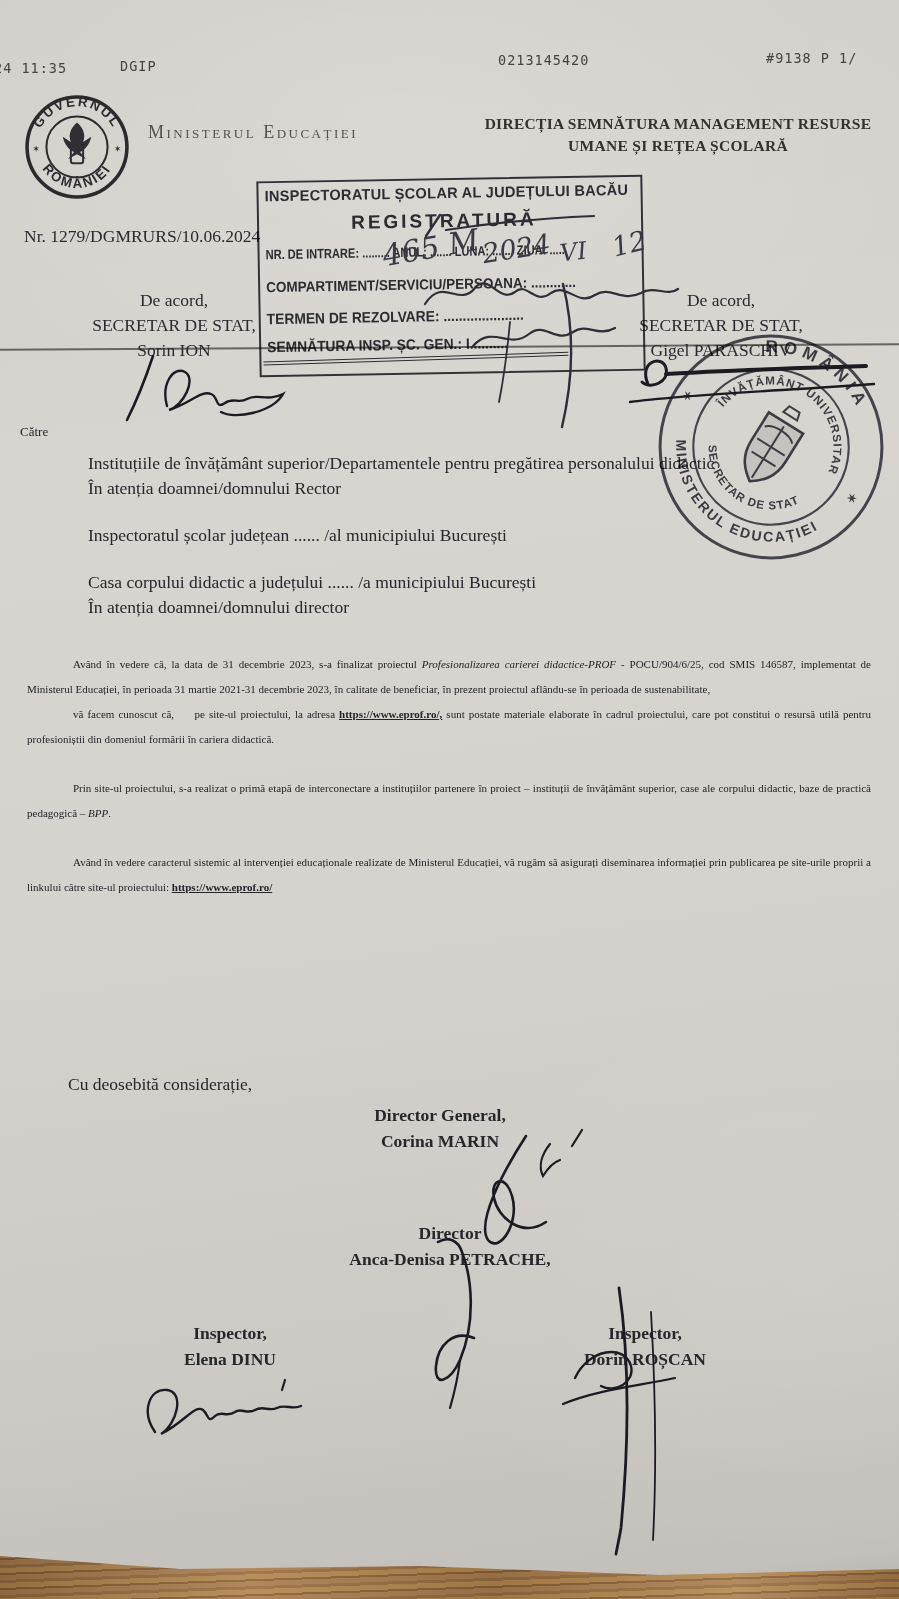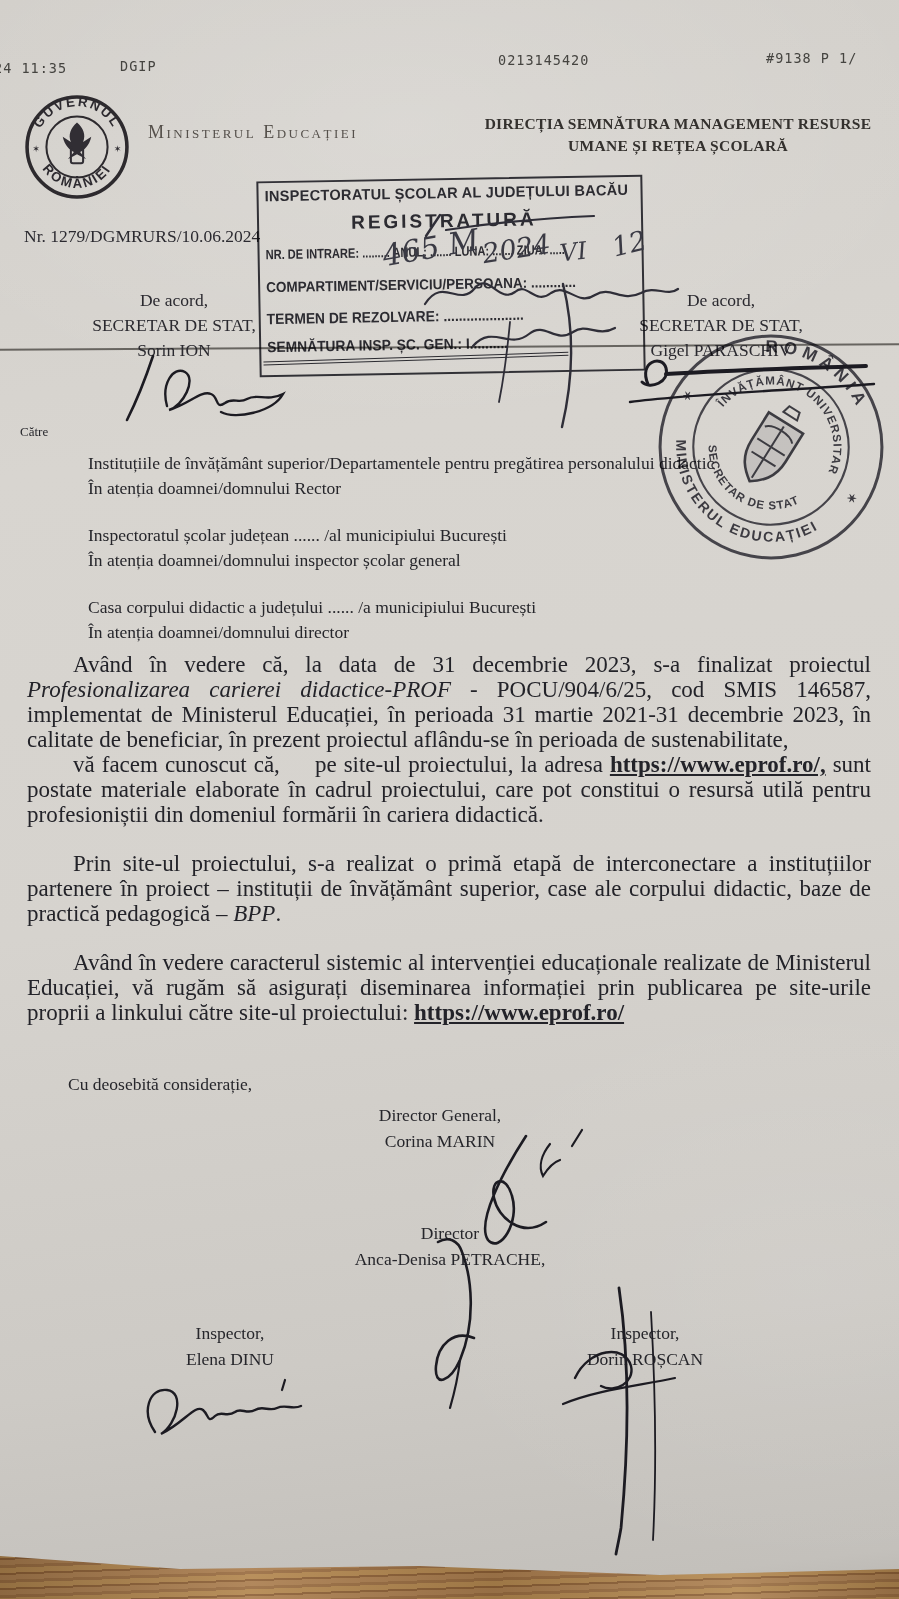--- a/index.html
+++ b/index.html
@@ -42,26 +42,26 @@
   .rstamp .row{position:absolute;left:6px;white-space:nowrap;transform-origin:left center;}
   .hand{
     position:absolute;font-family:"DejaVu Serif",serif;font-style:italic;color:#3a3a44;z-index:4;white-space:nowrap;
   }
   .dbl-line{position:absolute;left:2px;top:176px;width:305px;border-top:4px double #33333b;transform:rotate(-.8deg);}
   .approval{position:absolute;z-index:2;text-align:center;font-size:17.5px;line-height:25px;color:#2a292f;}
   .caps{white-space:nowrap;}
   .salutation{position:absolute;left:20px;top:424px;font-size:13px;z-index:2;}
   .recipients{position:absolute;left:88px;top:451px;width:790px;font-size:17.5px;line-height:25px;z-index:2;}
   .recipients .grp{margin-bottom:22px;}
-  .bodytext{position:absolute;left:27px;top:652px;width:844px;font-size:23px;line-height:25px;text-align:justify;color:#232329;z-index:2;}
+  .bodytext{position:absolute;left:27px;top:652px;width:844px;font-size:11px;line-height:25px;text-align:justify;color:#232329;z-index:2;}
   .bodytext p{margin:0;text-indent:46px;}
   .bodytext p.gap{margin-bottom:24px;}
   .lnk{font-weight:bold;text-decoration:underline;}
   .closing{position:absolute;left:68px;top:1074px;font-size:17.5px;z-index:2;}
-  .sigblock{position:absolute;text-align:center;font-size:17.5px;line-height:26px;z-index:2;}
+  .sigblock{position:absolute;text-align:center;font-size:17.5px;line-height:26px;z-index:2;font-weight:bold;}
   .sig-svg{position:absolute;z-index:4;}
   .sig-svg path{fill:none;stroke:#1c1b22;stroke-linecap:round;}
   .stamp-svg{position:absolute;z-index:3;mix-blend-mode:multiply;}
   .scrawl path{fill:none;stroke:#2f2e38;stroke-linecap:round;}
 </style>
 </head>
 <body>
 
 <div class="wood"></div>
 
@@ -200,21 +200,20 @@
   </svg>
 
   <div class="salutation">Către</div>
   <div class="recipients">
     <div class="grp">
       <div>Instituțiile de învățământ superior/Departamentele pentru pregătirea personalului didactic</div>
       <div>În atenția doamnei/domnului Rector</div>
     </div>
     <div class="grp">
       <div>Inspectoratul școlar județean ...... /al municipiului București</div>
-      <div>În atenția doamnei/domnului inspector școlar general</div>
     </div>
     <div class="grp">
       <div>Casa corpului didactic a județului ...... /a municipiului București</div>
       <div>În atenția doamnei/domnului director</div>
     </div>
   </div>
 
   <div class="bodytext">
     <p><span>Având în vedere că, la data de 31 decembrie 2023, s-a finalizat proiectul </span><i>Profesionalizarea carierei didactice-PROF</i><span> - POCU/904/6/25, cod SMIS 146587, implementat de Ministerul Educației, în perioada 31 martie 2021-31 decembrie 2023, în calitate de beneficiar, în prezent proiectul aflându-se în perioada de sustenabilitate,</span></p>
     <p class="gap"><span>vă facem cunoscut că, &nbsp;&nbsp;&nbsp; pe site-ul proiectului, la adresa </span><span class="lnk">https://www.eprof.ro/,</span><span> sunt postate materiale elaborate în cadrul proiectului, care pot constitui o resursă utilă pentru profesioniștii din domeniul formării în cariera didactică.</span></p>

